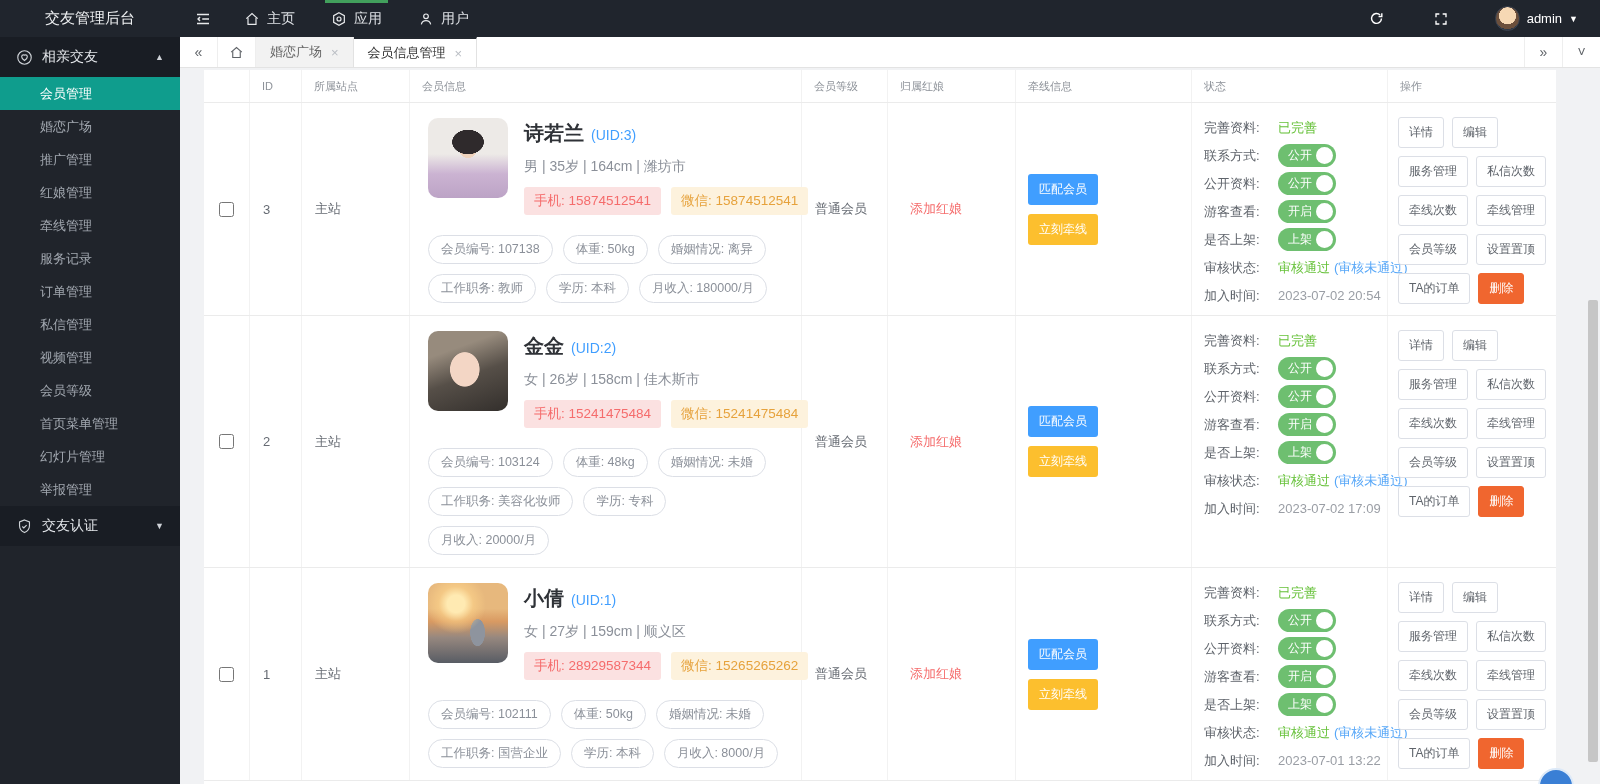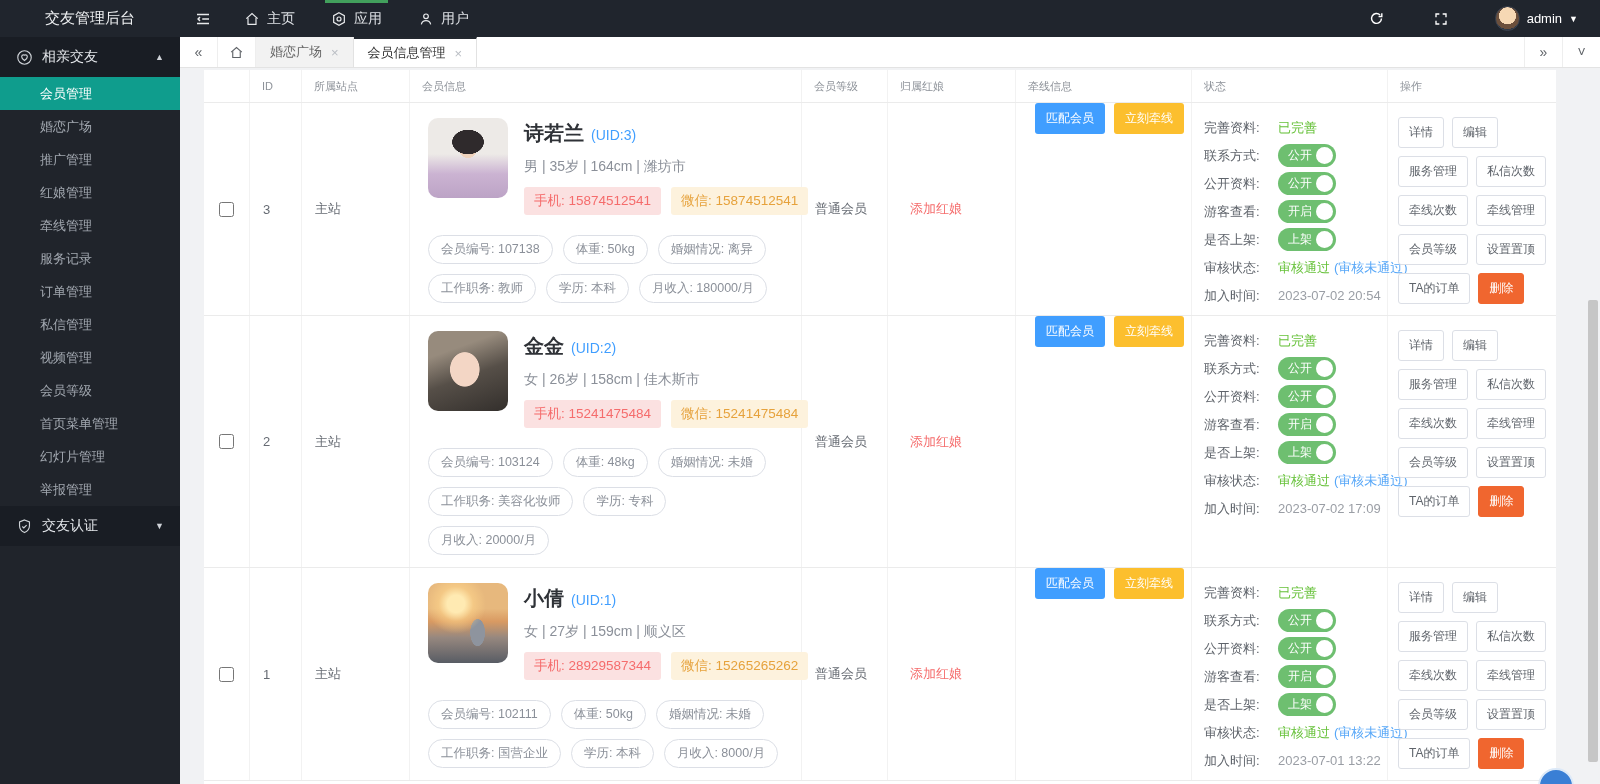--- a/index.html
+++ b/index.html
@@ -90,21 +90,21 @@
   .chip-phone { background:#fbe1e1; color:var(--red,#f56c6c); }
   .chip-wechat { background:#fdf2dd; color:#e6a23c; }
   .member-tags { margin-top:20px; display:flex; flex-wrap:wrap; gap:10px; max-width:366px; }
   .tag { border:1px solid #dcdfe6; color:#8b9099; font-size:12.5px; padding:5px 12px;
     border-radius:15px; white-space:nowrap; background:#fff; }
 
   .cell-level { display:flex; align-items:center; padding-left:13px; color:#666b73; font-size:13px; }
   .cell-matchmaker { display:flex; align-items:center; padding-left:22px; }
   .add-matchmaker { color:var(--red,#f56c6c); font-size:13px; cursor:pointer; }
 
-  .cell-line { display:flex; flex-direction:row; justify-content:center;
+  .cell-line { display:flex; flex-direction:column; justify-content:center;
     align-items:flex-start; gap:9px; padding-left:12px; }
   .btn-line { border:none; color:#fff; font-size:12px; padding:7px 11px; border-radius:3px; cursor:pointer; }
   .btn-blue { background:var(--blue,#409eff); }
   .btn-yellow { background:var(--yellow,#fcbf2e); }
 
   .cell-status { padding:13px 0 0 12px; font-size:13px; white-space:nowrap; }
   .status-row { display:flex; align-items:center; margin-bottom:5px; height:23px; }
   .status-label { color:#5f646b; width:74px; flex:0 0 74px; }
   .ok-green { color:var(--green,#67c23a); }
   .switch { width:58px; height:23px; border-radius:12px; background:var(--switch_green,#6ebf70);

